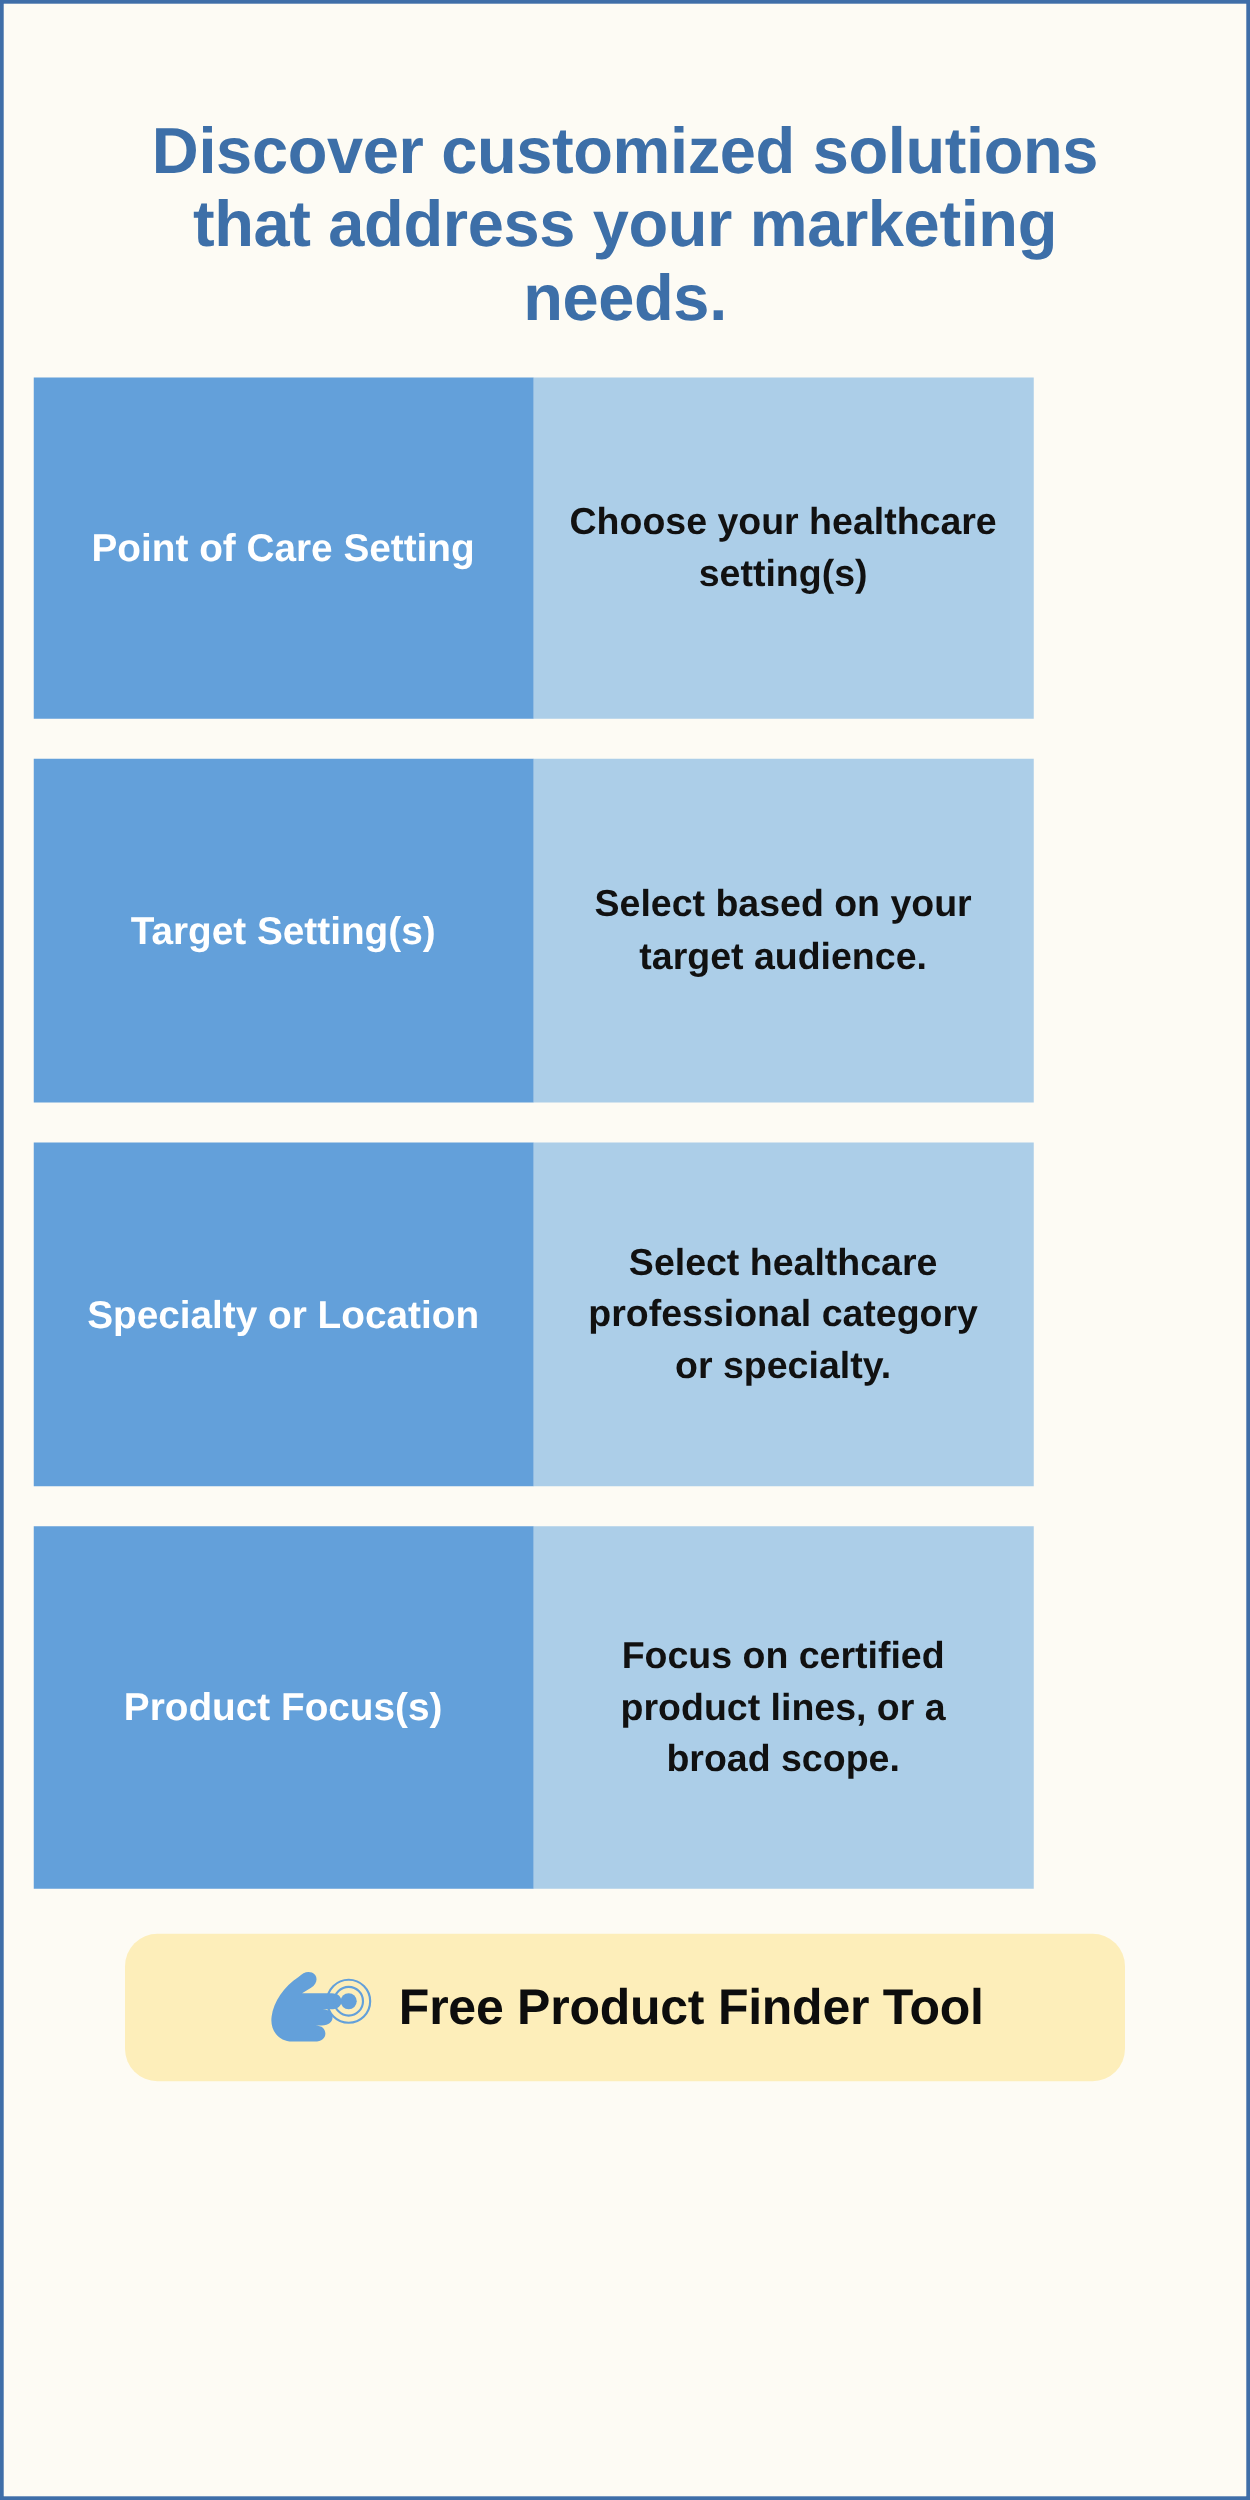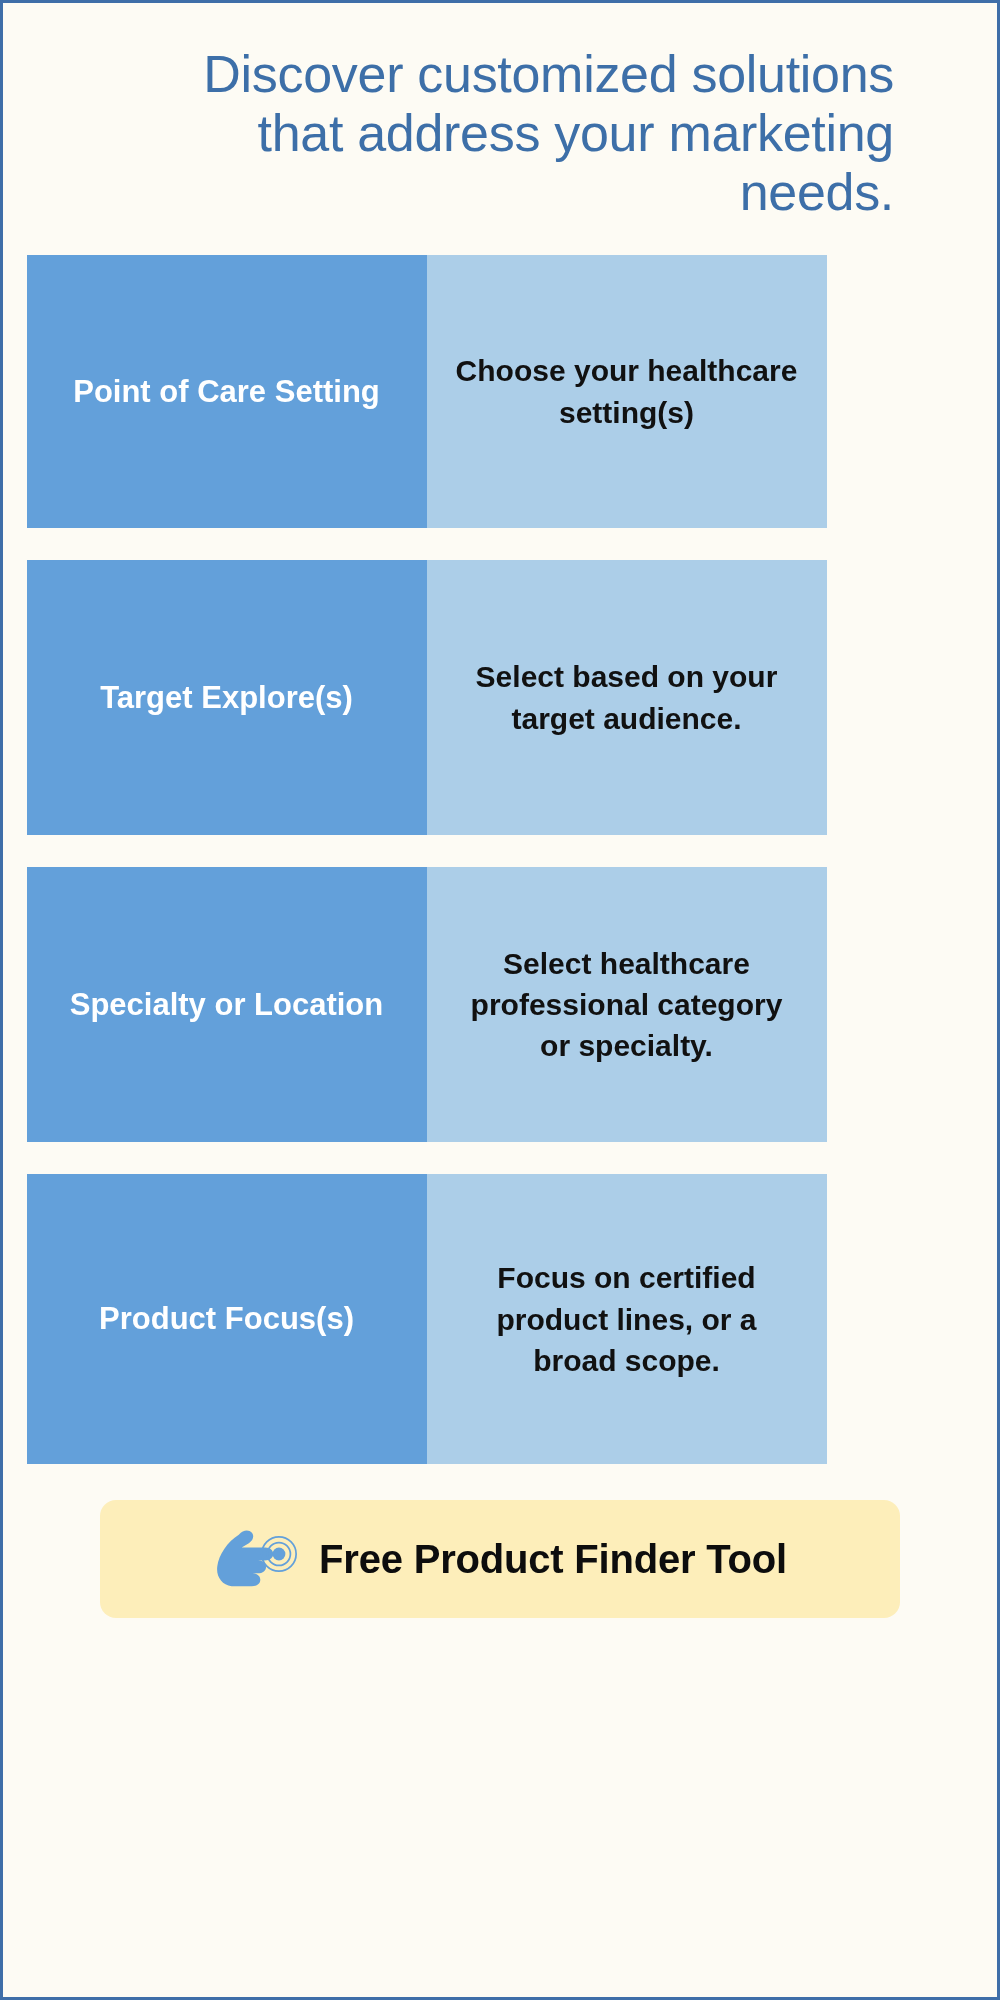--- a/index.html
+++ b/index.html
@@ -24,27 +24,28 @@
     background: #fdfbf4;
     display: flex;
     flex-direction: column;
     align-items: center;
     padding-top: 42px;
   }
 
   
   .headline {
     width: 800px;
-    text-align: right;
+    text-align: center;
     color: #3d6fa8;
     font-size: 52px;
-    font-weight: normal;
+    font-weight: bold;
     line-height: 1.13;
     letter-spacing: -0.3px;
     padding: 0 6px;
+    margin-top: 47px;
   }
 
   
   .rows {
     width: 947px;
     margin-top: 34px;
     display: flex;
     flex-direction: column;
   }
 
@@ -86,21 +87,21 @@
   .row-3 .cell-label, .row-3 .cell-desc { height: 275px; }
   .row-4 .cell-label, .row-4 .cell-desc { height: 272px; }
   .row-5 .cell-label, .row-5 .cell-desc { height: 290px; }
 
   
   .cta {
     width: 800px;
     height: 118px;
     margin-top: 4px;
     background: #fdeeba;
-    border-radius: 16px;
+    border-radius: 26px;
     display: flex;
     align-items: center;
     justify-content: center;
     gap: 20px;
     cursor: pointer;
   }
 
   .cta-icon {
     width: 86px;
     height: 72px;
@@ -124,21 +125,21 @@
   <h1 class="headline">Discover customized solutions that address your marketing needs.</h1>
 
   <div class="rows">
 
     <div class="row row-1">
       <div class="cell-label">Point of Care Setting</div>
       <div class="cell-desc">Choose your healthcare setting(s)</div>
     </div>
 
     <div class="row row-2">
-      <div class="cell-label">Target Explore(s)</div>
+      <div class="cell-label">Target Setting(s)</div>
       <div class="cell-desc">Select based on your target audience.</div>
     </div>
 
     <div class="row row-3">
       <div class="cell-label">Specialty or Location</div>
       <div class="cell-desc">Select healthcare professional category or specialty.</div>
     </div>
 
 
     <div class="row row-5">

